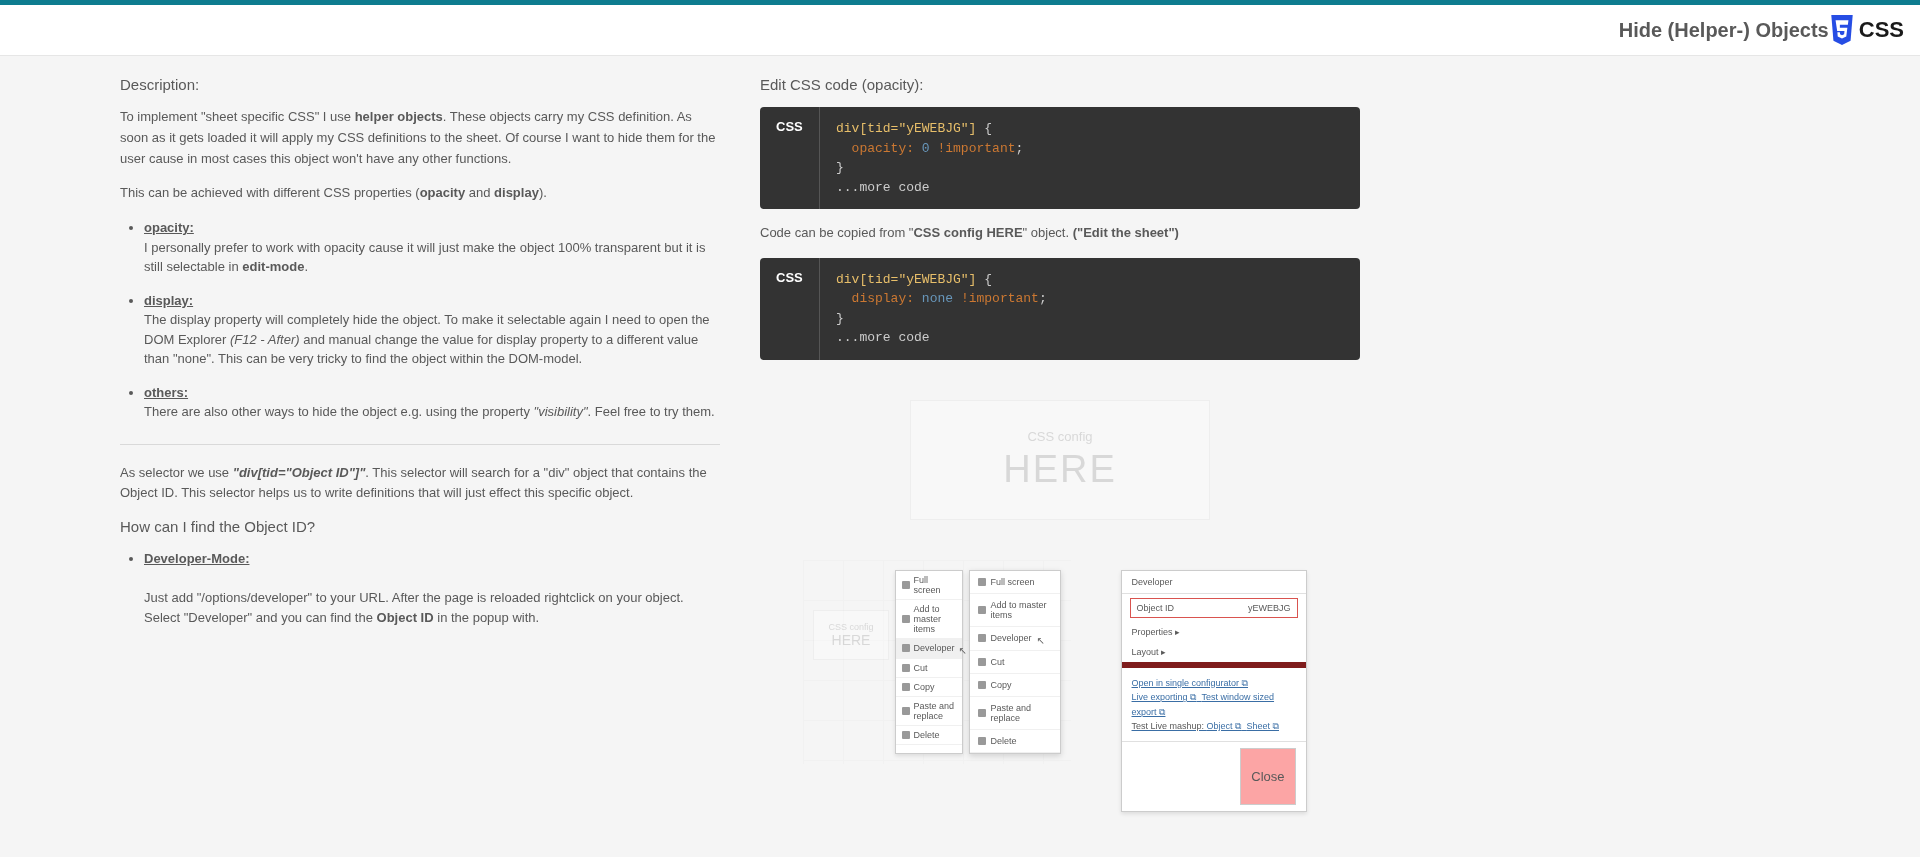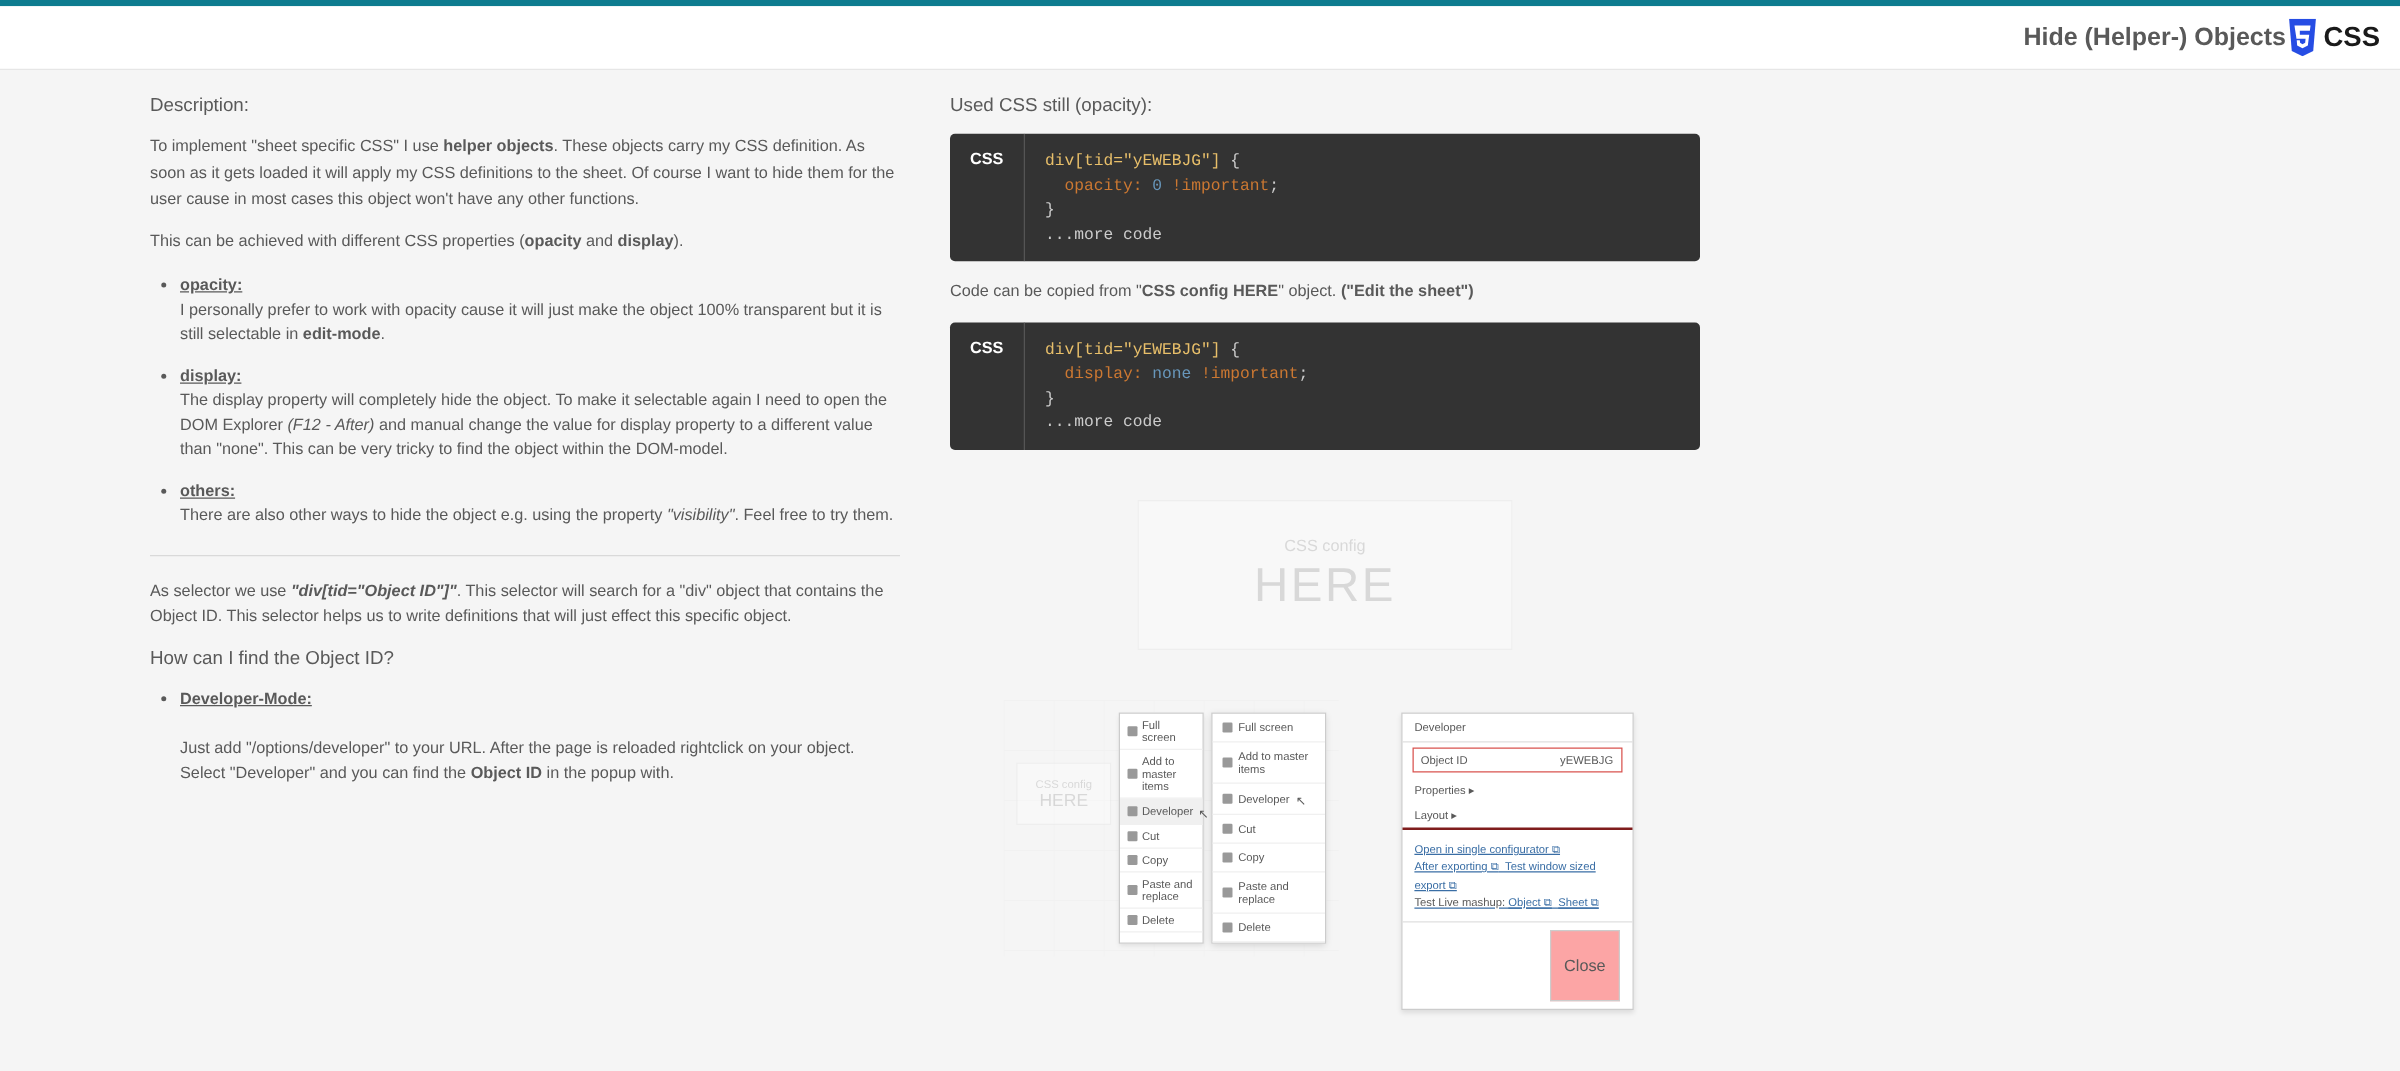--- a/index.html
+++ b/index.html
@@ -40,21 +40,21 @@
 .ctx-menu { background: #fff; border: 1px solid #ccc; font-size: 9px; width: 68px; box-shadow: 0 2px 4px rgba(0,0,0,0.1); }
 .ctx-menu .item { padding: 4px 6px; border-bottom: 1px solid #f0f0f0; display: flex; align-items: center; gap: 4px; color: #595959; }
 .ctx-menu .item.hl { background: #f0f0f0; }
 .ctx-menu2 { background: #fff; border: 1px solid #ccc; font-size: 9px; width: 92px; box-shadow: 0 2px 6px rgba(0,0,0,0.15); }
 .ctx-menu2 .item { padding: 6px 8px; border-bottom: 1px solid #f0f0f0; display: flex; align-items: center; gap: 5px; color: #595959; }
 .ico { width: 8px; height: 8px; background: #999; border-radius: 1px; flex-shrink: 0; }
 .dev-panel { background: #fff; border: 1px solid #ccc; font-size: 9px; width: 186px; padding: 0; box-shadow: 0 2px 4px rgba(0,0,0,0.1); }
 .dev-panel .hd { padding: 6px 10px; border-bottom: 1px solid #e0e0e0; color: #595959; }
 .dev-panel .row { padding: 5px 10px; display: flex; justify-content: space-between; color: #595959; }
 .dev-panel .row.boxed { border: 1px solid #d9534f; margin: 4px 8px; padding: 4px 6px; }
-.dev-panel .links { padding: 8px 10px; border-top: 2px solid #7f1d1d; color: #3a6ea5; text-decoration: underline; line-height: 1.6; }
+.dev-panel .links { padding: 8px 10px; border-top: 6px solid #7f1d1d; color: #3a6ea5; text-decoration: underline; line-height: 1.6; }
 .dev-panel .footer { padding: 6px 10px; border-top: 1px solid #e0e0e0; text-align: right; }
 .dev-panel .close-btn { border: 1px solid #ccc; padding: 20px 10px; background: #fca5a5; color: #595959; font-size: 13px; }
 .cursor { font-size: 10px; position: relative; top: 2px; }
 </style>
 </head>
 <body>
 
 <div class="top-bar"></div>
 
 <div class="header">
@@ -99,21 +99,21 @@
     <h3>How can I find the Object ID?</h3>
     <ul>
       <li>
         <span class="label">Developer-Mode:</span><br><br>
         <span>Just add "/options/developer" to your URL. After the page is reloaded rightclick on your object. Select "Developer" and you can find the </span><span class="bold">Object ID</span><span> in the popup with.</span>
       </li>
     </ul>
   </div>
 
   <div class="right-col">
-    <h3>Used CSS still (opacity):</h3>
+    <h3>Edit CSS code (opacity):</h3>
     <div class="code-block">
       <div class="code-lang">CSS</div>
       <div class="code-content"><span class="sel">div[tid="yEWEBJG"]</span><span class="punc"> {</span>
   <span class="prop">opacity:</span> <span class="val">0</span> <span class="imp">!important</span><span class="punc">;</span>
 <span class="punc">}</span>
 <span class="more">...more code</span></div>
     </div>
     <p>
       <span>Code can be copied from "</span><span class="bold">CSS config HERE</span><span>" object. </span><span class="bold">("Edit the sheet")</span>
     </p>
@@ -208,21 +208,21 @@
           <span>yEWEBJG</span>
         </div>
         <div class="row">
             <span>Properties  ▸</span>
           </div>
         <div class="row">
             <span>Layout  ▸</span>
           </div>
         <div class="links">
           <div>Open in single configurator ⧉</div>
-          <div><span>After exporting ⧉</span>&nbsp;&nbsp;<span>Test window sized export ⧉</span></div>
+          <div><span>Live exporting ⧉</span>&nbsp;&nbsp;<span>Test window sized export ⧉</span></div>
           <div style="color:#595959;text-decoration:none"><span>Test Live mashup: </span><span style="color:#3a6ea5;text-decoration:underline">Object ⧉</span>&nbsp;&nbsp;<span style="color:#3a6ea5;text-decoration:underline">Sheet ⧉</span></div>
         </div>
         <div class="footer">
           <button class="close-btn">Close</button>
         </div>
       </div>
     </div>
   </div>
 
 </div>

